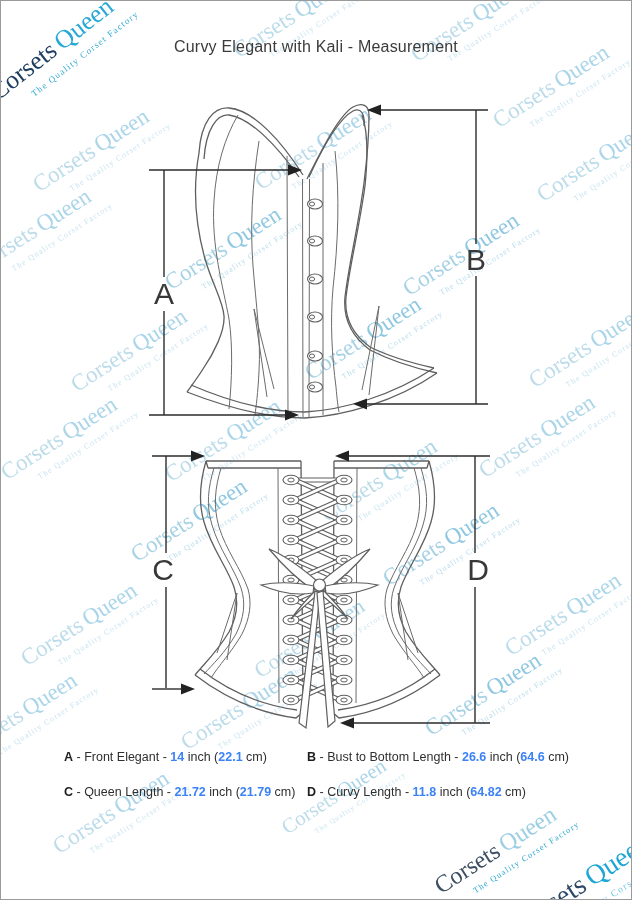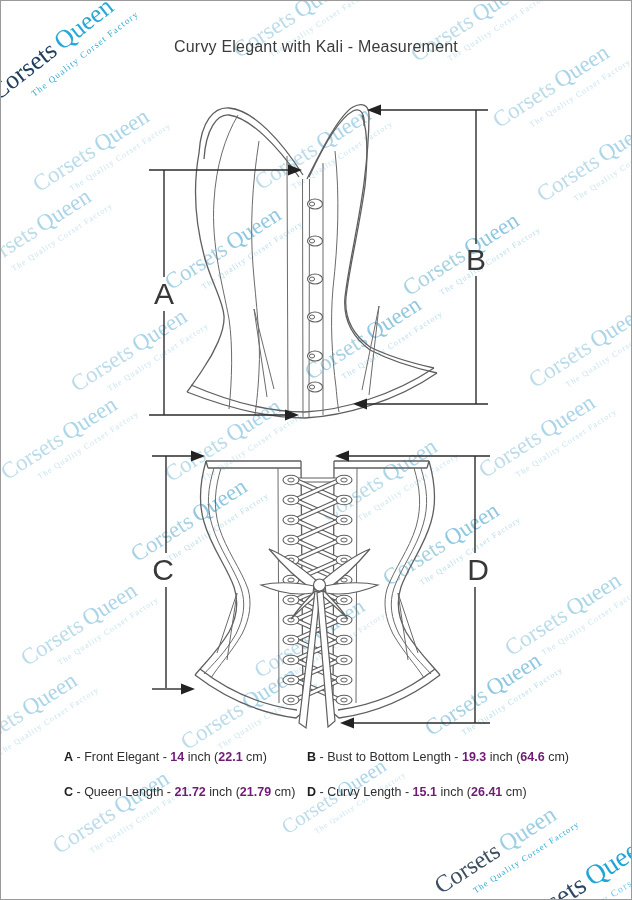--- a/index.html
+++ b/index.html
@@ -16,21 +16,21 @@
   .wm-tl{--r:-38deg;} .wm-tl .w1{color:#1f3f60;} .wm-tl .w2{color:#27a8d6;} .wm-tl .tg{color:#2fa9d2;}
   .wm-br1 .w1{color:#3d4f63;} .wm-br1 .w2{color:#9ccfe4;} .wm-br1 .tg{color:#2fa9d2;}
   .wm-br2 .w1{color:#2c4765;} .wm-br2 .w2{color:#1ea6d6;} .wm-br2 .tg{color:#6fc3e2;}
   
   #diagram{position:absolute;left:0;top:0;width:632px;height:900px;}
   
   #title{position:absolute;top:37px;left:0;width:100%;text-align:center;
          font-size:16px;color:#3b3b3b;letter-spacing:.2px;}
   .mrow{position:absolute;font-size:12.5px;color:#2f2f2f;white-space:nowrap;}
   .mkey{font-weight:bold;color:#1e1e1e;}
-  .mval{font-weight:bold;color:#701a75;}
+  .mval{font-weight:bold;color:#3b82f6;}
 </style>
 </head>
 <body>
 
 <div id="page">
 
   <div id="wm-layer">
       <div class="wm wm-tl" style="left: 62px; top: 50px; --s: 1.12;"><span class="w1">Corsets</span> <span class="w2">Queen</span><br><span class="tg">The Quality Corset Factory</span></div>
       <div class="wm wm-f" style="left: 300px; top: 18px; --s: 1;"><span class="w1">Corsets</span> <span class="w2">Queen</span><br><span class="tg">The Quality Corset Factory</span></div>
       <div class="wm wm-f" style="left: 478px; top: 22px; --s: 1;"><span class="w1">Corsets</span> <span class="w2">Queen</span><br><span class="tg">The Quality Corset Factory</span></div>
@@ -282,18 +282,18 @@
       <polygon points="339,722 353,716.5 353,727.5" fill="#222" stroke="none"></polygon>
       <line x1="353" y1="722" x2="489" y2="722"></line>
       <text x="477" y="579" text-anchor="middle" stroke="none" fill="#383838" font-size="30" font-family="Liberation Sans, sans-serif">D</text>
     </g>
   </svg>
 
   <div id="title">Curvy Elegant with Kali - Measurement</div>
 
   <div id="measure-layer">
       <div class="mrow" style="left: 63px; top: 749px;"><span class="mkey">A</span><span> - </span><span>Front Elegant</span><span> - </span><span class="mval">14</span><span> inch (</span><span class="mval">22.1</span><span> cm)</span></div>
-      <div class="mrow" style="left: 306px; top: 749px;"><span class="mkey">B</span><span> - </span><span>Bust to Bottom Length</span><span> - </span><span class="mval">19.3</span><span> inch (</span><span class="mval">64.6</span><span> cm)</span></div>
+      <div class="mrow" style="left: 306px; top: 749px;"><span class="mkey">B</span><span> - </span><span>Bust to Bottom Length</span><span> - </span><span class="mval">26.6</span><span> inch (</span><span class="mval">64.6</span><span> cm)</span></div>
       <div class="mrow" style="left: 63px; top: 784px;"><span class="mkey">C</span><span> - </span><span>Queen Length</span><span> - </span><span class="mval">21.72</span><span> inch (</span><span class="mval">21.79</span><span> cm)</span></div>
-      <div class="mrow" style="left: 306px; top: 784px;"><span class="mkey">D</span><span> - </span><span>Curvy Length</span><span> - </span><span class="mval">15.1</span><span> inch (</span><span class="mval">26.41</span><span> cm)</span></div>
+      <div class="mrow" style="left: 306px; top: 784px;"><span class="mkey">D</span><span> - </span><span>Curvy Length</span><span> - </span><span class="mval">11.8</span><span> inch (</span><span class="mval">64.82</span><span> cm)</span></div>
     </div>
 
 </div>
 
 </body></html>

